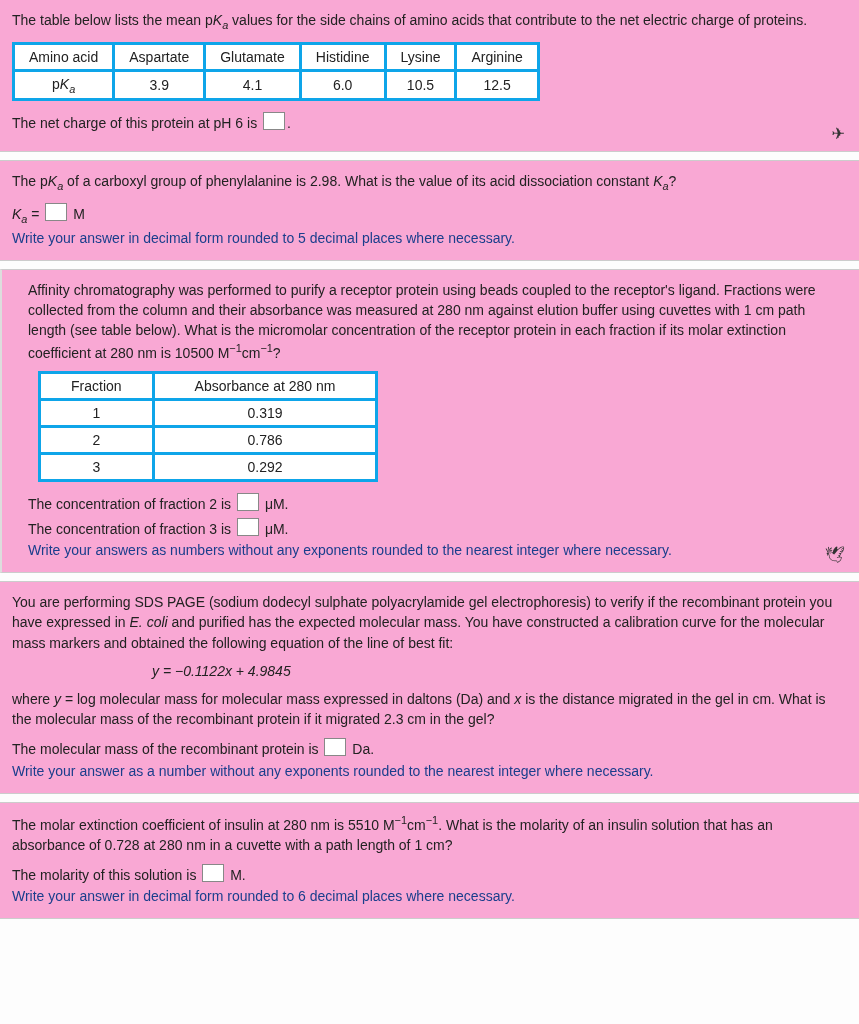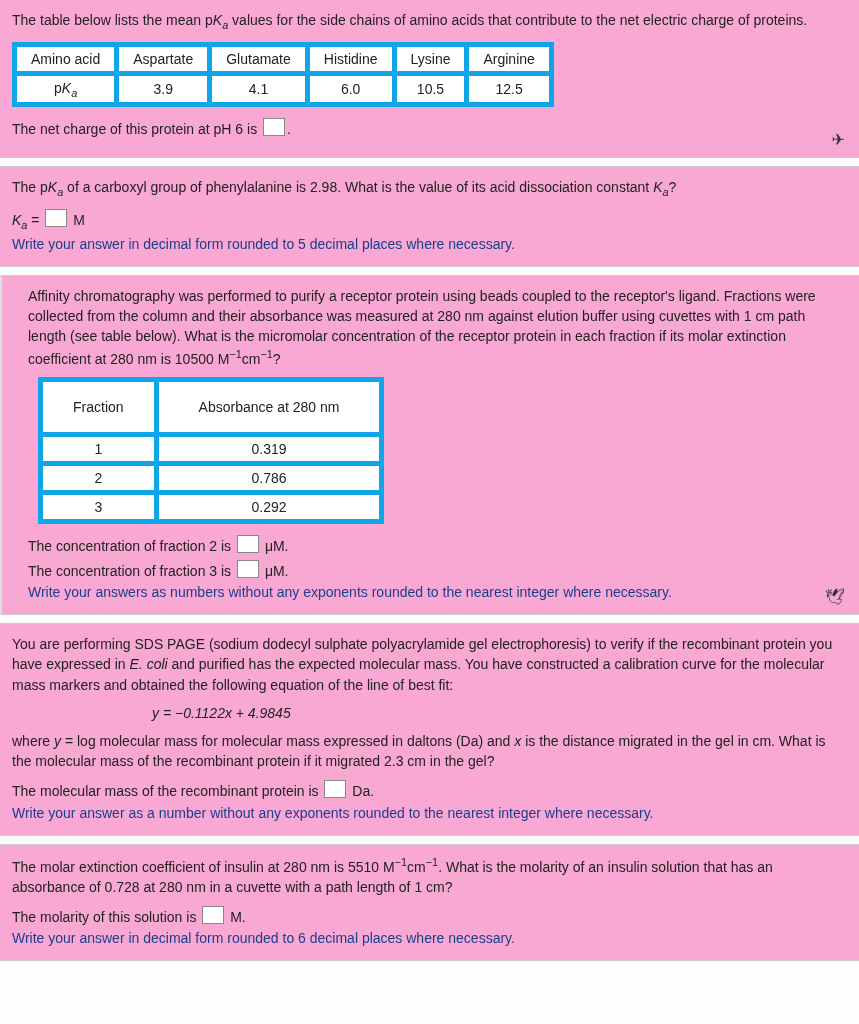--- a/index.html
+++ b/index.html
@@ -21,21 +21,21 @@
   .qblock.first { border-top: none; }
   .qtext { line-height: 1.45; margin-bottom: 8px; }
   sub { font-size: 0.78em; font-style: italic; }
   sup.neg { font-size: 0.78em; }
   .ital { font-style: italic; }
   table.data {
     border-collapse: collapse;
     margin: 6px 0 10px 0;
   }
   table.data th, table.data td {
-    border: 5px solid #0ea5e9;
+    border: 3px solid #0ea5e9;
     padding: 4px 14px;
     text-align: center;
     font-weight: normal;
     font-size: 14px;
     background: #fff;
   }
   .answer-line {
     line-height: 1.8;
   }
   .blank {
@@ -110,21 +110,21 @@
 </div>
 
 <div class="qblock qwrap leftbar">
  <div class="inner-pad">
   <div class="qtext">
     <span>Affinity chromatography was performed to purify a receptor protein using beads coupled to the receptor's ligand. Fractions were collected from the column and their absorbance was measured at 280 nm against elution buffer using cuvettes with 1 cm path length (see table below). What is the micromolar concentration of the receptor protein in each fraction if its molar extinction coefficient at 280 nm is 10500 M</span><sup class="neg">−1</sup><span>cm</span><sup class="neg">−1</sup><span>?</span>
   </div>
   <table class="data" style="margin-left:10px;">
     <tbody>
           <tr>
-      <td style="padding:17px 30px;">Fraction</td>
+      <td style="padding:4px 30px;">Fraction</td>
       <td style="padding:4px 40px;margin-top:21px;">Absorbance at 280 nm</td>
     </tr>
     <tr>
             <td>1</td>
             <td>0.319</td>
           </tr>
     <tr>
             <td>2</td>
             <td>0.786</td>
           </tr>

